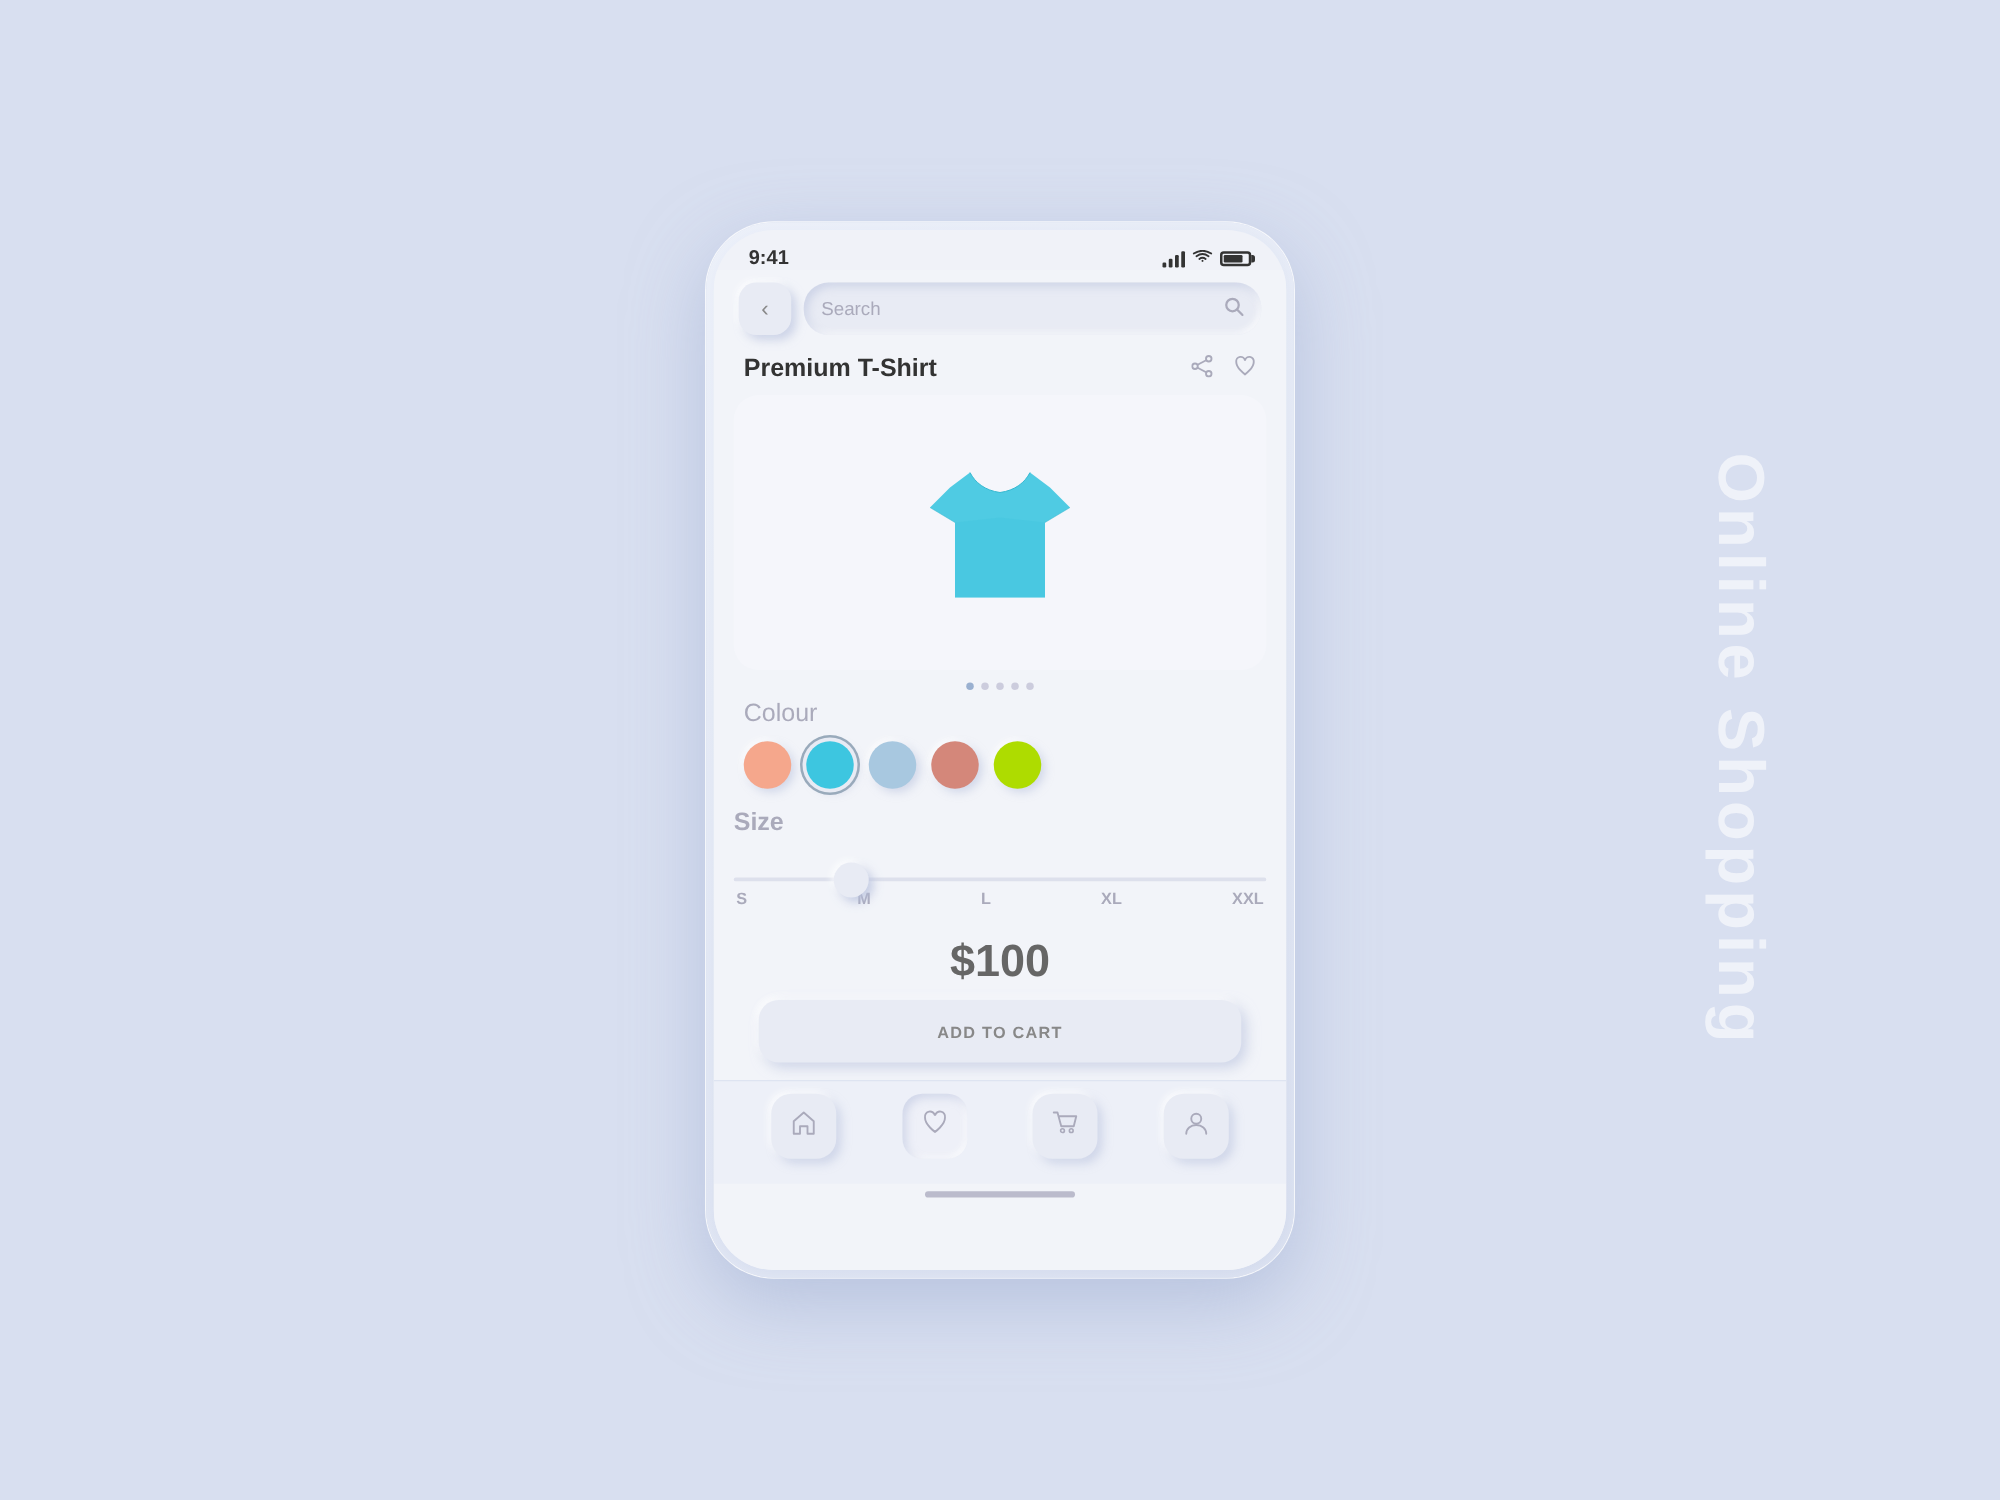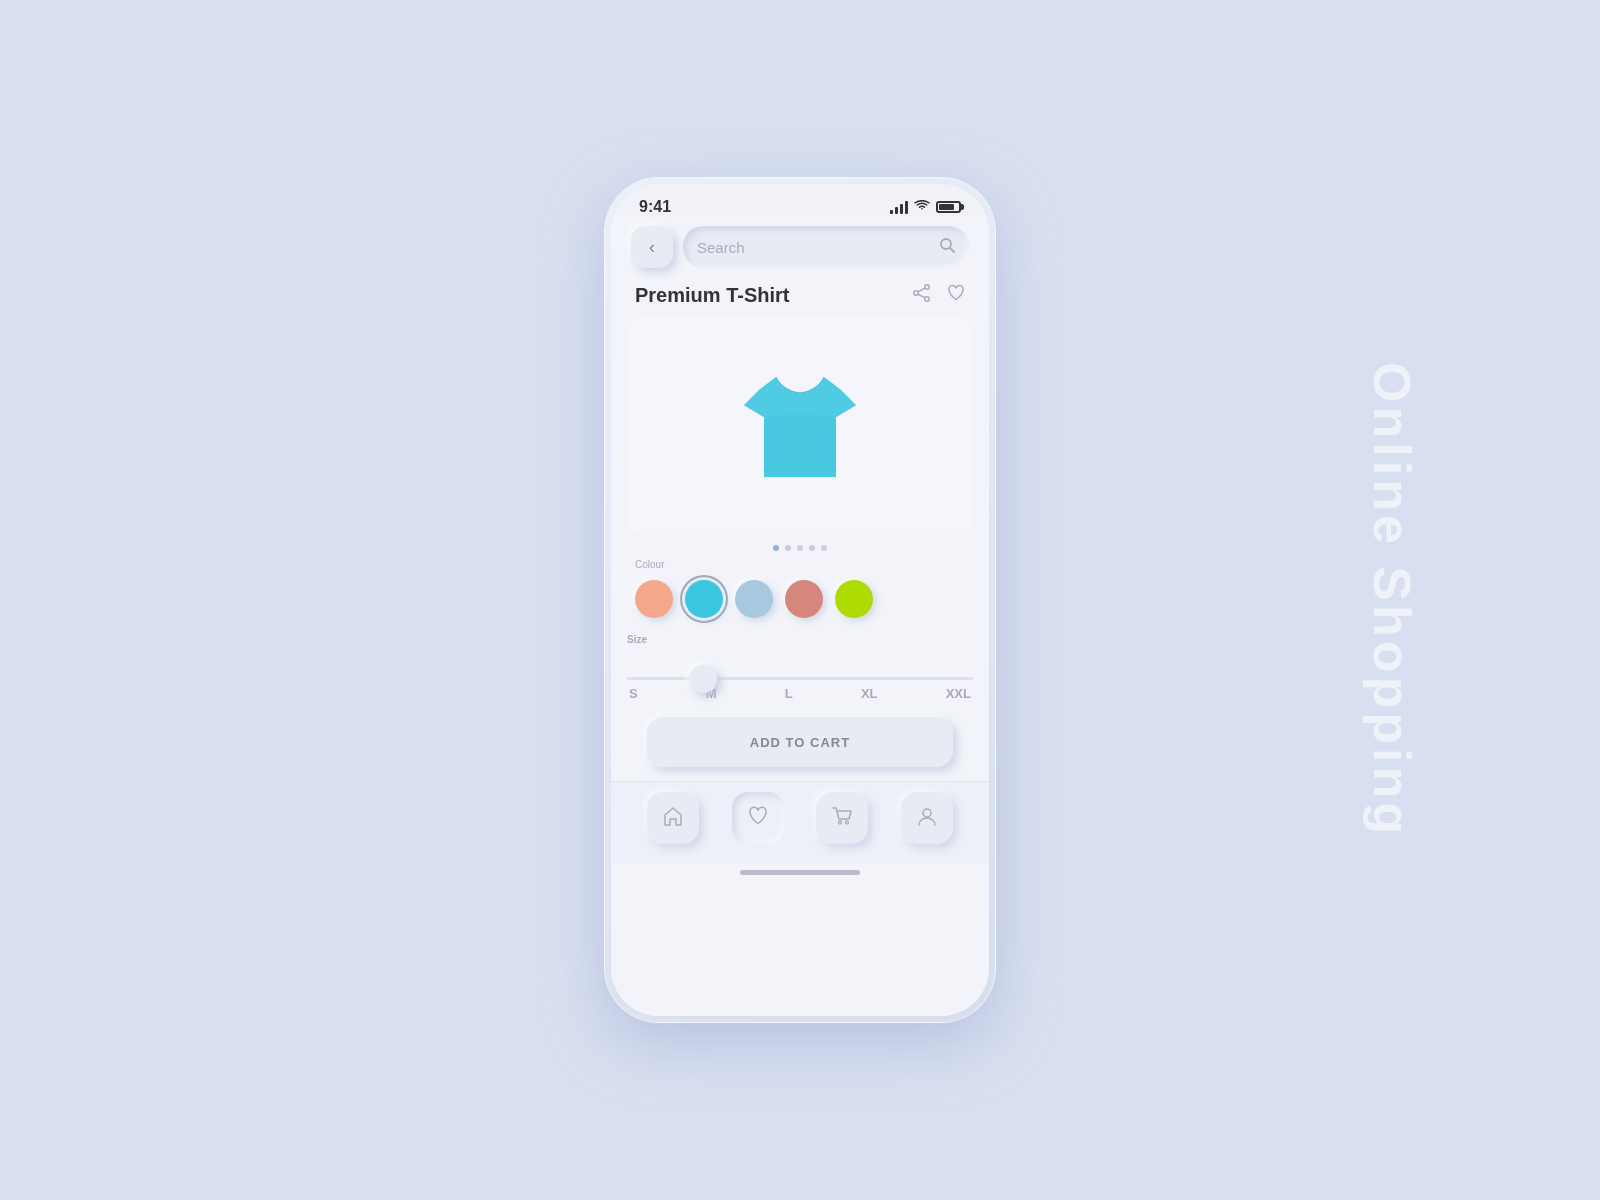--- a/index.html
+++ b/index.html
@@ -24,21 +24,21 @@
       font-size: 52px;
       font-weight: 800;
       color: rgba(255,255,255,0.6);
       letter-spacing: 4px;
       white-space: nowrap;
       transform-origin: center center;
       transform: translateY(-50%) rotate(90deg);
     }
 
     .phone-outer {
-      width: 390px;
+      width: 470px;
       height: 844px;
       background: linear-gradient(145deg, #e8edf8, #d0d8ec);
       border-radius: 54px;
       padding: 6px;
       box-shadow:
         0 0 0 1px rgba(255,255,255,0.8),
         0 20px 60px rgba(160,175,210,0.6),
         inset 0 0 20px rgba(255,255,255,0.4);
       position: relative;
     }
@@ -248,21 +248,21 @@
       width: 6px;
     }
 
     
     .options-section {
       padding: 0 24px;
       flex-shrink: 0;
     }
 
     .section-label {
-      font-size: 10px;
+      font-size: 20px;
       color: #aab;
       margin-bottom: 10px;
     }
 
     .color-options {
       display: flex;
       gap: 12px;
       margin-bottom: 16px;
     }
 
@@ -522,20 +522,23 @@
           <div class="size-labels">
             <span>S</span>
             <span>M</span>
             <span>L</span>
             <span>XL</span>
             <span>XXL</span>
           </div>
         </div>
       </div>
 
+      <div class="price-section">
+        <span class="price-text">$100</span>
+      </div>
 
       <div class="action-buttons">
         <button class="btn-add-cart">ADD TO CART</button>
       </div>
 
       <div class="bottom-nav">
         <div class="nav-item">
           <span class="nav-icon">
             <svg width="22" height="22" viewBox="0 0 22 22" fill="none">
               <path d="M3 10 L11 3 L19 10 L19 20 L14 20 L14 14 L8 14 L8 20 L3 20 Z" stroke="#aab" stroke-width="1.5" fill="none" stroke-linejoin="round"></path>

